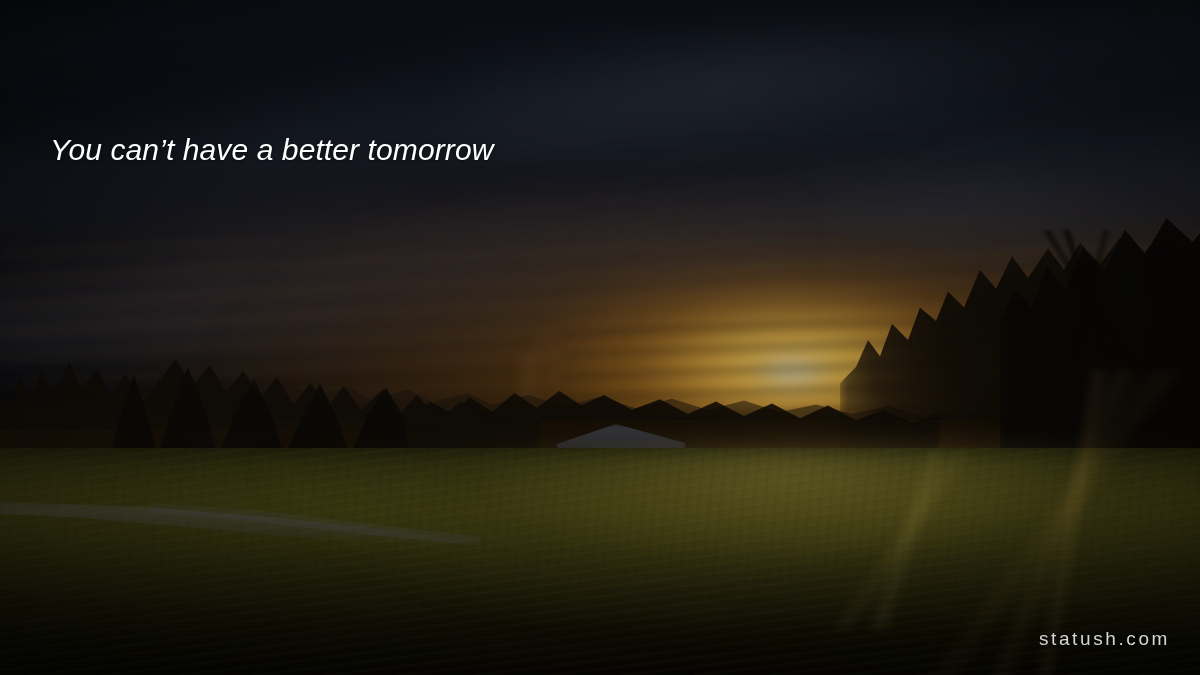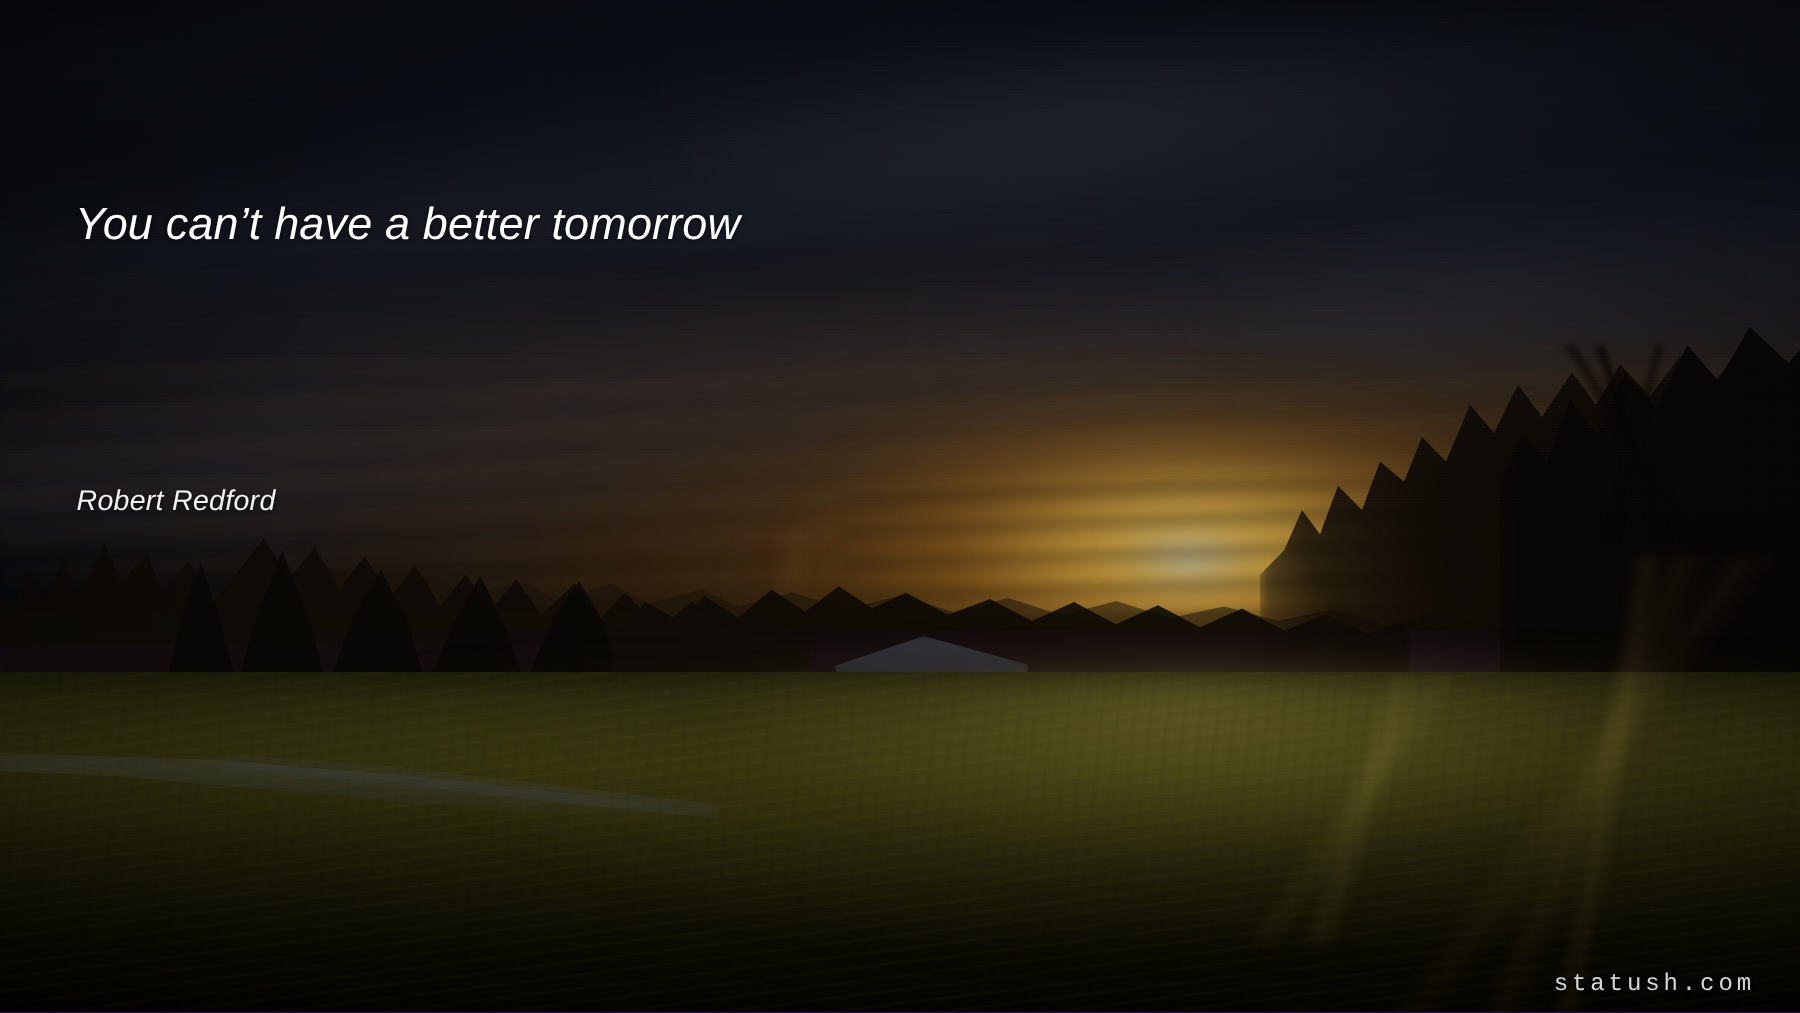--- a/index.html
+++ b/index.html
@@ -10,21 +10,21 @@
   }
   body {
     font-family: "Liberation Sans", sans-serif;
   }
 
   .quote-card {
     position: relative;
     width: 1200px;
     height: 675px;
     overflow: hidden;
-    background: #6d28d9;
+    background: #a16207;
     user-select: none;
   }
 
   
   .photo {
     position: absolute;
     inset: 0;
     overflow: hidden;
   }
 
@@ -538,28 +538,27 @@
     line-height: 26px;
     color: #f2f2f2;
     letter-spacing: 0.2px;
     white-space: nowrap;
     text-shadow: 0 1px 3px rgba(0,0,0,0.6);
   }
 
   .watermark {
     position: absolute;
     right: 30px;
-    bottom: 9px;
-    font-size: 16px;
+    bottom: 26px;
+    font-size: 19px;
     line-height: 20px;
     color: #d6d6d6;
     letter-spacing: 2.6px;
     white-space: nowrap;
     text-shadow: 0 1px 3px rgba(0,0,0,0.75);
-    font-family: Liberation Mono, monospace;
   }
 </style>
 </head>
 <body>
 
 <div class="quote-card">
 
   <div class="photo">
     <div class="sky-base"></div>
     <div class="sky-leftdark"></div>
@@ -600,18 +599,17 @@
     <div class="vignette"></div>
     <div class="grain"></div>
   </div>
 
   <div class="text-layer">
 
     <div class="quote-block">
       <div class="quote-line">You can’t have a better tomorrow</div>
     </div>
 
-    <div class="author">Robert Redford</div>
 
     <div class="watermark">statush.com</div>
   </div>
 
 </div>
 
 </body></html>

